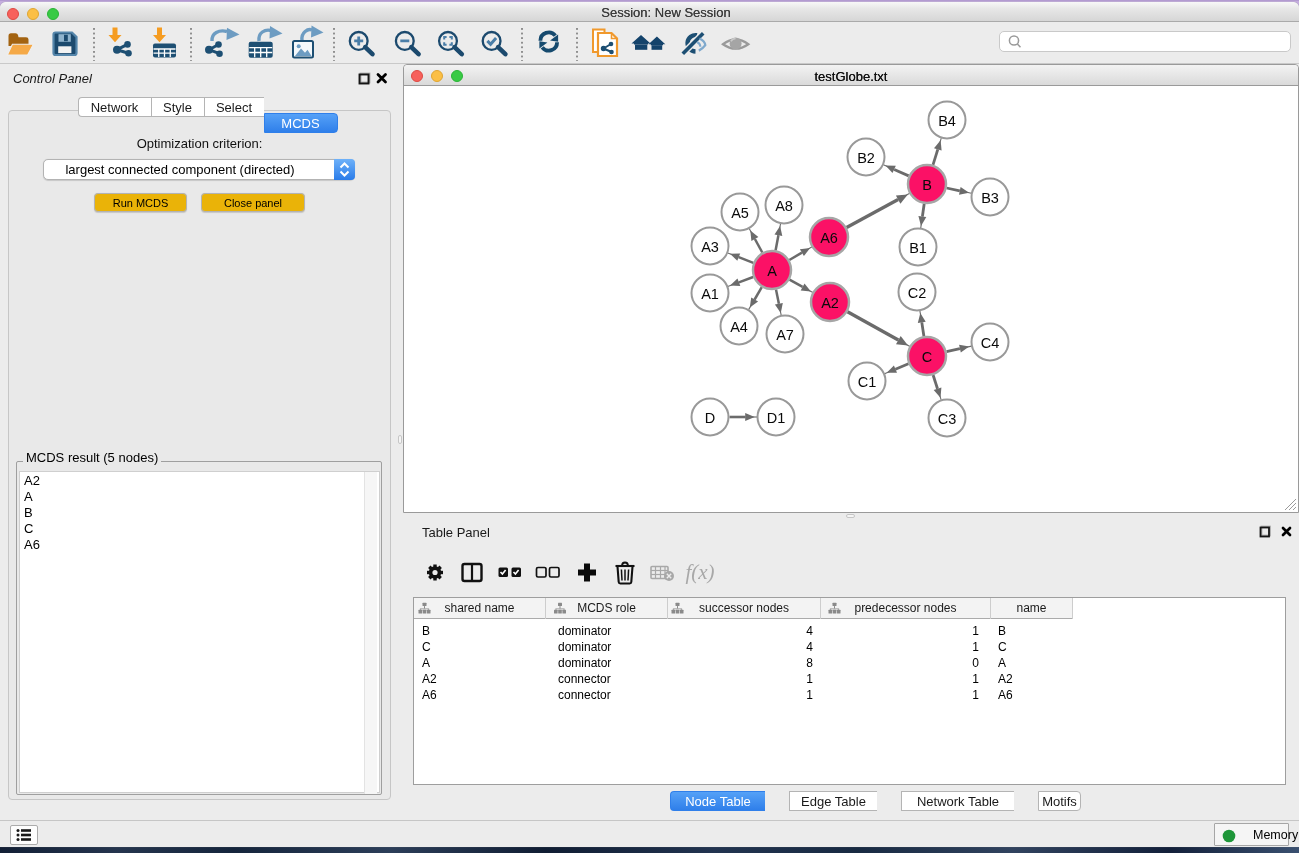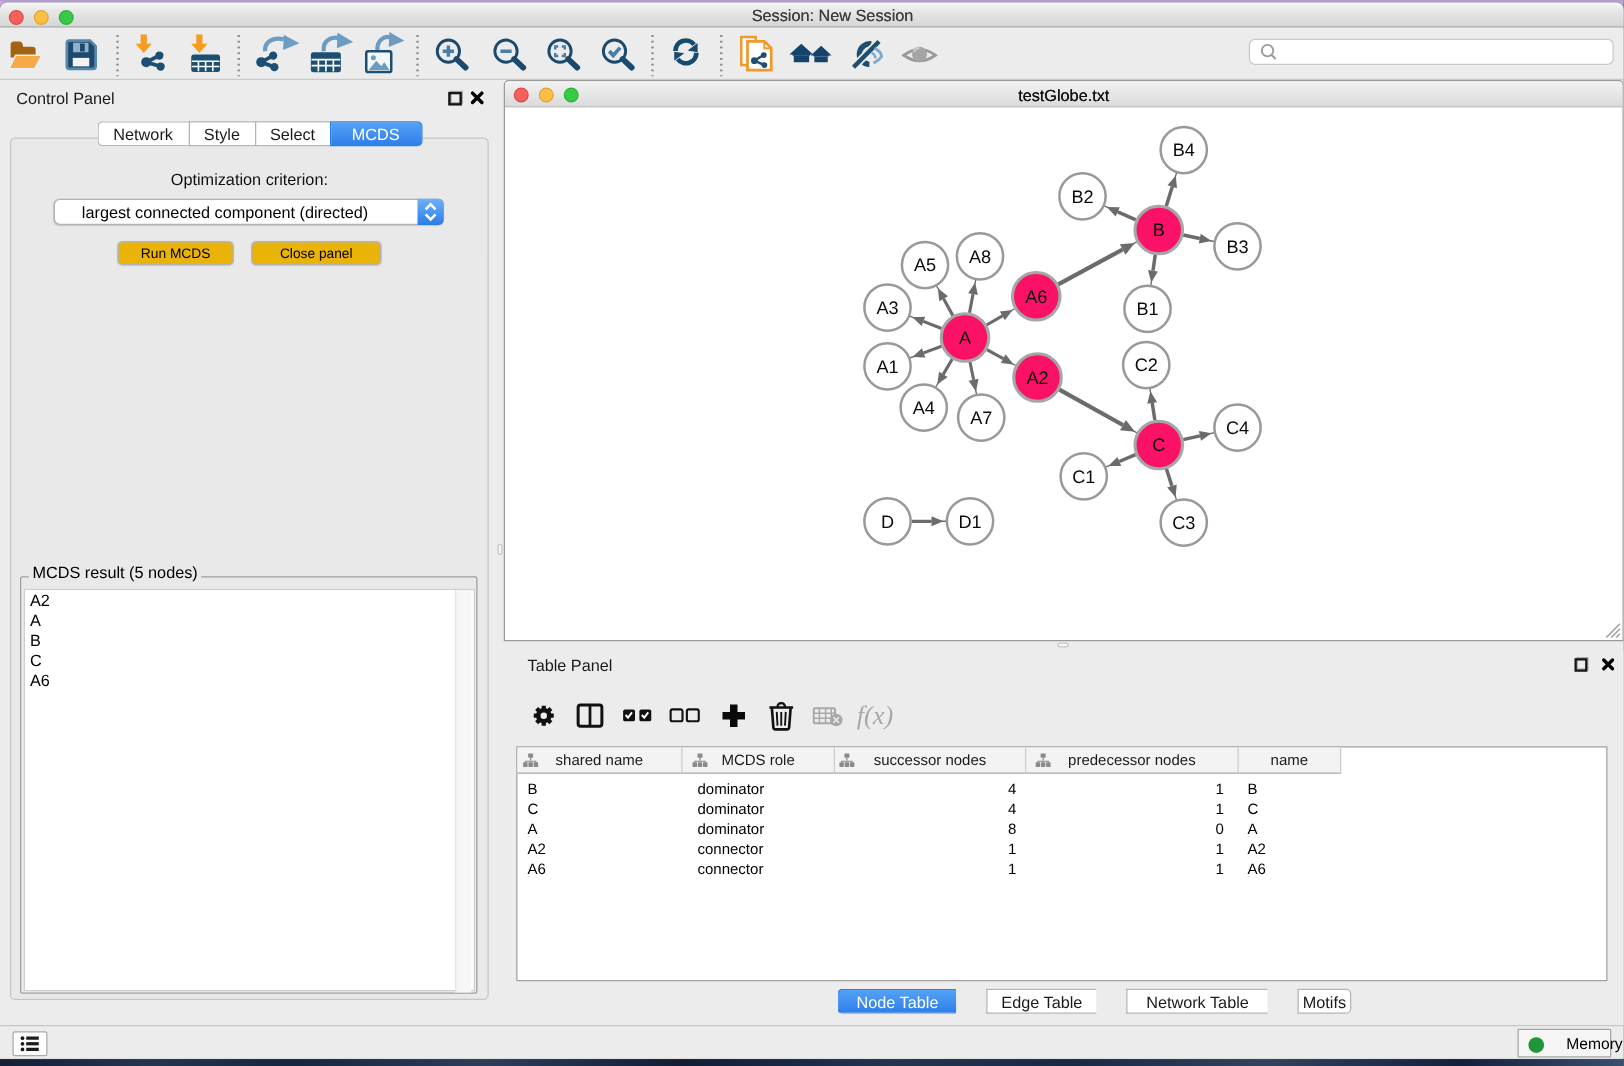--- a/index.html
+++ b/index.html
@@ -211,32 +211,32 @@
     <div class="tsep" style="left:576px"></div>
     <div id="searchbox">
         <svg width="20" height="19" viewBox="0 0 20 19" style="position:absolute;left:5px;top:0;">
           <circle cx="9" cy="8.5" r="4.6" stroke="#9a9a9a" stroke-width="1.5" fill="none"></circle>
           <line x1="12.4" y1="12" x2="15.5" y2="15.2" stroke="#9a9a9a" stroke-width="1.5"></line>
         </svg>
       </div>
   </div>
   <div id="content">
     <div id="ctrlpanel">
-      <div class="panelhead" style="left:13px;top:6px;">Control Panel</div>
+      <div class="panelhead" style="left:13px;top:6px;font-style:italic;">Control Panel</div>
       <svg width="32" height="14" viewBox="0 0 32 14" style="position:absolute;left:357px;top:7px;">
         <rect x="3.5" y="1.5" width="9" height="9" fill="none" stroke="#aaa" stroke-width="1.8"></rect>
         <rect x="2.5" y="2.5" width="9" height="9" fill="none" stroke="#151515" stroke-width="1.9"></rect>
         <path d="M21 2.5 L28.5 10 M28.5 2.5 L21 10" stroke="#000" stroke-width="2.8" stroke-linecap="round"></path>
       </svg>
       <div id="cpbody"></div>
       <div class="tabseg" style="left:77.5px;top:32px;justify-content:center;">
         <div class="tab" style="width:73px;">Network</div>
           <div class="tab" style="width:53px;">Style</div>
           <div class="tab" style="width:60px;">Select</div>
-          <div class="tab sel" style="width:74px;">MCDS</div>
+          <div class="tab sel" style="width:74px;margin-top:16px;">MCDS</div>
       </div>
       <div style="position:absolute;left:0;top:71px;width:399px;text-align:center;font-size:13px;color:#111;">Optimization criterion:</div>
       <div style="position:absolute;left:43px;top:94px;width:312px;height:21px;background:#fff;border:1px solid #b3b3b3;border-radius:5px;box-shadow:0 0.5px 1px rgba(0,0,0,0.15);">
         <div style="position:absolute;left:0;right:38px;top:2px;text-align:center;font-size:13px;color:#000;">largest connected component (directed)</div>
         <div style="position:absolute;right:-1px;top:-1px;width:21px;height:21px;border-radius:0 4px 4px 0;background:linear-gradient(#6eb1f9,#2a7ce9);">
           <svg width="21" height="21" viewBox="0 0 21 21">
               <path d="M6.5 8.5 L10.5 4.5 L14.5 8.5" stroke="#fff" stroke-width="2" fill="none"></path>
               <path d="M6.5 12.5 L10.5 16.5 L14.5 12.5" stroke="#fff" stroke-width="2" fill="none"></path>
             </svg>
         </div>

